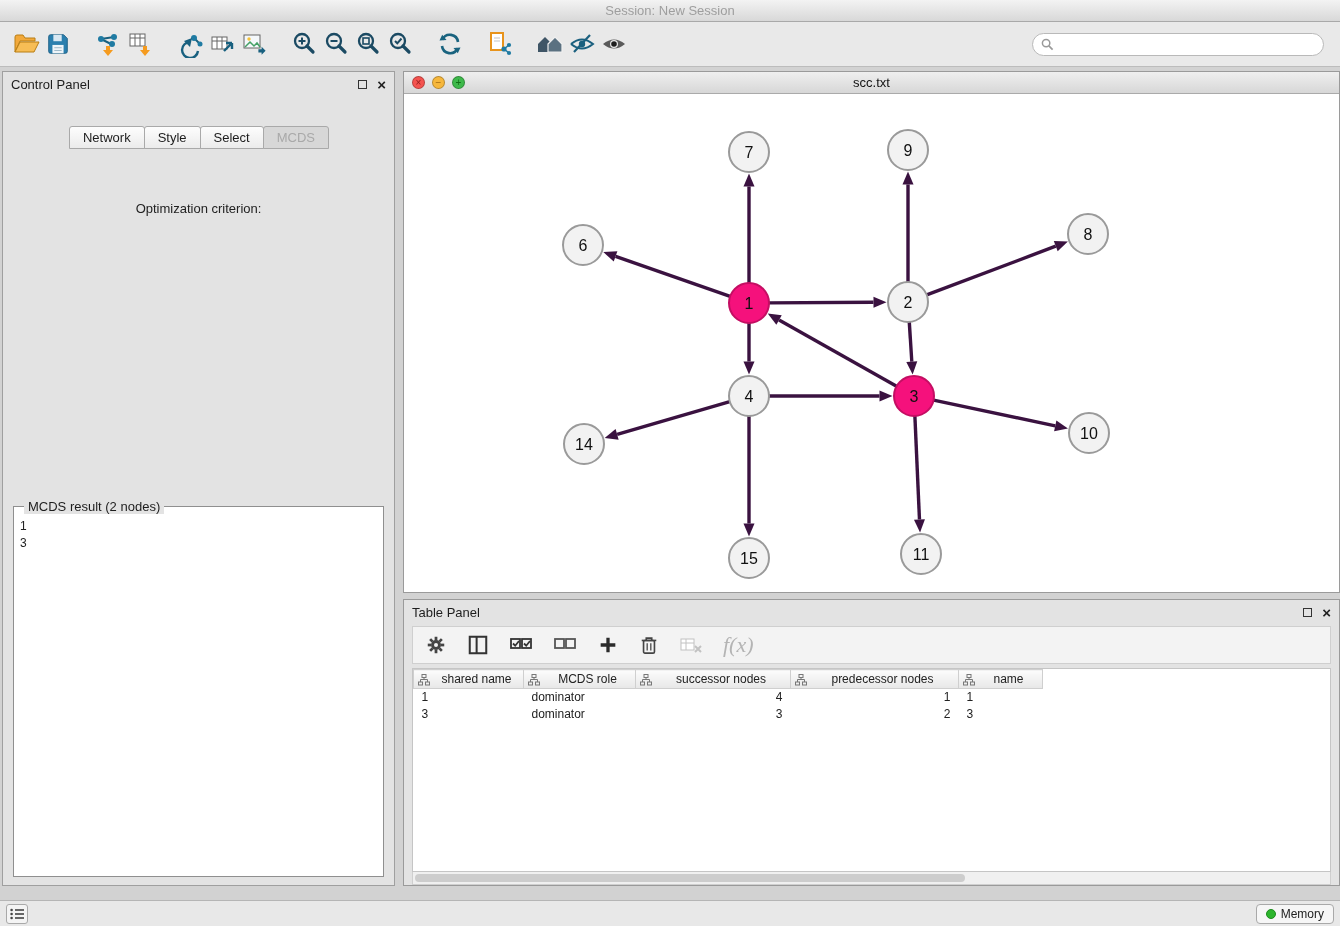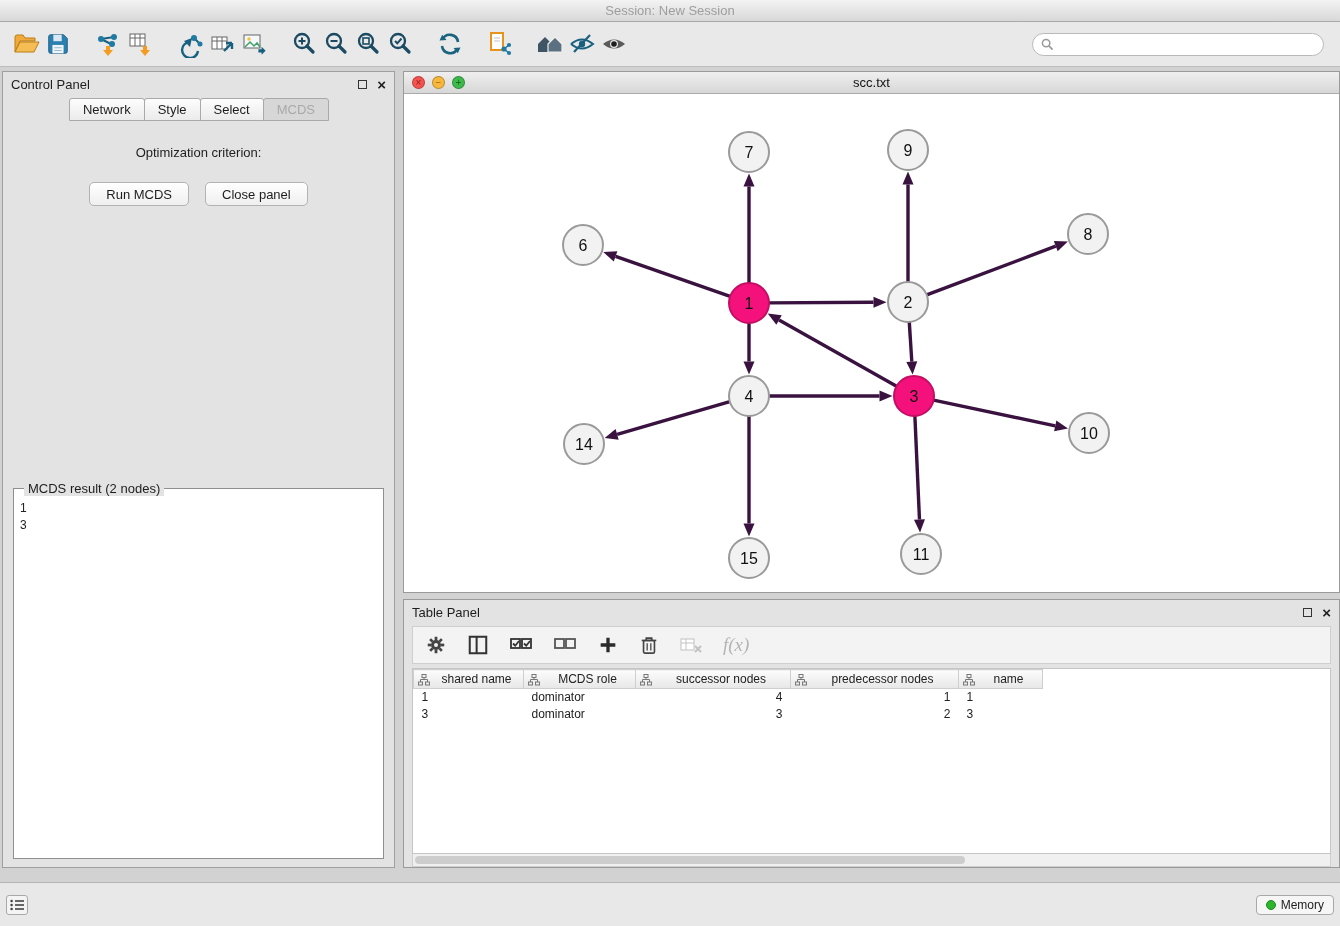--- a/index.html
+++ b/index.html
@@ -17,21 +17,21 @@
   .tbtn { width:32px; height:32px; display:flex; align-items:center; justify-content:center; border-radius:4px; cursor:default; }
   .grp { margin-left:18px; }
   .searchbox { margin-left:auto; margin-right:6px; width:292px; height:23px; background:#fff; border:1px solid #b9b9b9;
                border-radius:12px; display:flex; align-items:center; padding:0 8px; }
   .searchbox input { border:none; outline:none; flex:1; font-size:12px; background:transparent; margin-left:5px; }
 
   
   .main { flex:1; display:flex; padding:4px 0 14px 2px; min-height:0; }
 
   
-  .control-panel { width:393px; background:#e3e3e3; border:1px solid #9f9f9f; display:flex; flex-direction:column; flex:0 0 auto; }
+  .control-panel { width:393px; background:#e3e3e3; border:1px solid #9f9f9f; display:flex; flex-direction:column; flex:0 0 auto;gap:28px; }
   .panel-header { height:24px; display:flex; align-items:center; padding:0 8px; font-size:13px; color:#1d1d1d; flex:0 0 auto; }
   .panel-header .spacer { flex:1; }
   .float-icon { width:9px; height:9px; border:1.5px solid #333; display:inline-block; margin-right:10px; }
   .close-x { font-size:15px; font-weight:bold; color:#222; line-height:1; }
   .cp-tabs { display:flex; justify-content:center; padding-top:2px; flex:0 0 auto; }
   .tab { border:1px solid #a9a9a9; background:linear-gradient(#fdfdfd,#ebebeb); padding:3px 13px; font-size:13px;
          margin-right:-1px; border-radius:3px 3px 0 0; color:#1d1d1d; }
   .tab.active { background:#d7d7d7; color:#a9a9a9; }
   .cp-body { flex:1; display:flex; flex-direction:column; align-items:center; padding-top:24px; min-height:0; }
   .opt-label { font-size:13px; margin-bottom:10px; }
@@ -61,34 +61,34 @@
   .tl.green { background:#3eb94b; color:rgba(0,80,0,.7); }
   .net-canvas { flex:1; position:relative; background:#fff; overflow:hidden; }
   .net-canvas svg { position:absolute; left:0; top:0; }
   svg text.nlabel { font-family:"Liberation Sans","DejaVu Sans",sans-serif; }
 
   
   .table-panel { flex:1; margin-top:6px; border:1px solid #9a9a9a; background:#e3e3e3; display:flex; flex-direction:column; min-height:0; }
   .tp-toolbar { height:38px; margin:2px 8px 4px 8px; background:#f3f3f3; border:1px solid #cfcfcf; display:flex;
                 align-items:center; padding:0 12px; gap:20px; flex:0 0 auto; }
   .tp-btn { display:flex; align-items:center; justify-content:center; height:26px; }
-  .fx { font-family:"Liberation Serif","DejaVu Serif",serif; font-style:italic; font-size:19px; color:#b4b4b4; }
+  .fx { font-family:"Liberation Serif","DejaVu Serif",serif; font-style:italic; font-size:22px; color:#b4b4b4; }
   .tp-tablewrap { flex:1; margin:0 8px; background:#fff; border:1px solid #c5c5c5; overflow:hidden; min-height:0; }
   table.node-table { border-collapse:collapse; font-size:12px; width:auto; }
   table.node-table th { height:19px; background:linear-gradient(#fcfcfc,#e7e7e7); border:1px solid #cfcfcf;
                         font-weight:normal; font-size:12px; position:relative; padding:0 4px 0 20px; }
   th .hicon { position:absolute; left:4px; top:4px; }
   table.node-table td { height:17px; padding:0 8px; }
   td.num { text-align:right; }
   .hscroll { height:13px; margin:0 8px; background:#f0f0f0; border:1px solid #cfcfcf; border-top:none; position:relative; flex:0 0 auto; }
   .hscroll .thumb { position:absolute; left:2px; top:2px; bottom:2px; width:60%; background:#cdcdcd; border-radius:5px; }
   .tp-tabs { height:28px; display:flex; justify-content:center; align-items:center; flex:0 0 auto; }
 
   
-  .statusbar { height:44px; background:#e8e8e8; border-top:1px solid #b5b5b5; display:flex; align-items:center;
+  .statusbar { height:26px; background:#e8e8e8; border-top:1px solid #b5b5b5; display:flex; align-items:center;
                padding:0 6px; flex:0 0 auto; }
   .list-btn { width:22px; height:20px; border:1px solid #a9a9a9; border-radius:3px; background:#f4f4f4;
               display:flex; align-items:center; justify-content:center; }
   .memory-btn { margin-left:auto; height:20px; border:1px solid #a9a9a9; border-radius:4px; background:#f6f6f6;
                 display:flex; align-items:center; padding:0 9px; font-size:12px; gap:5px; }
   .memdot { width:10px; height:10px; border-radius:50%; background:#2db52d; border:1px solid #1e8c1e; display:inline-block; }
 </style>
 </head>
 <body>
 
@@ -253,24 +253,20 @@
         <span class="close-x">×</span>
       </div>
       <div class="cp-tabs">
         <div class="tab">Network</div>
         <div class="tab">Style</div>
         <div class="tab">Select</div>
         <div class="tab active">MCDS</div>
       </div>
       <div class="cp-body">
         <div class="opt-label">Optimization criterion:</div>
-        <div class="cp-buttons">
-          <button class="btn">Run MCDS</button>
-          <button class="btn">Close panel</button>
-        </div>
         <fieldset class="result-box">
           <legend>MCDS result (2 nodes)</legend>
           <div id="result-lines">
               <div class="result-line">1</div>
               <div class="result-line">3</div>
             </div>
         </fieldset>
       </div>
     </div>
 

